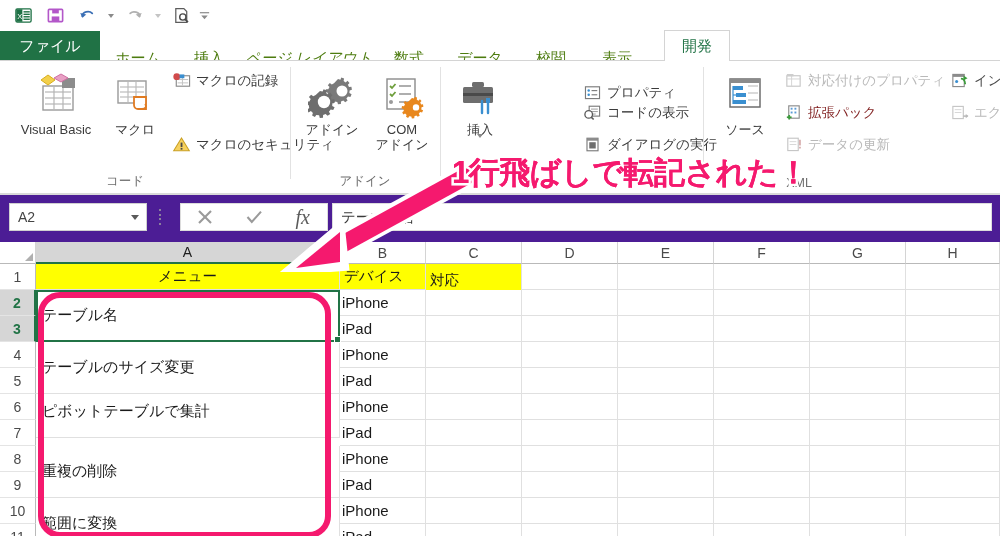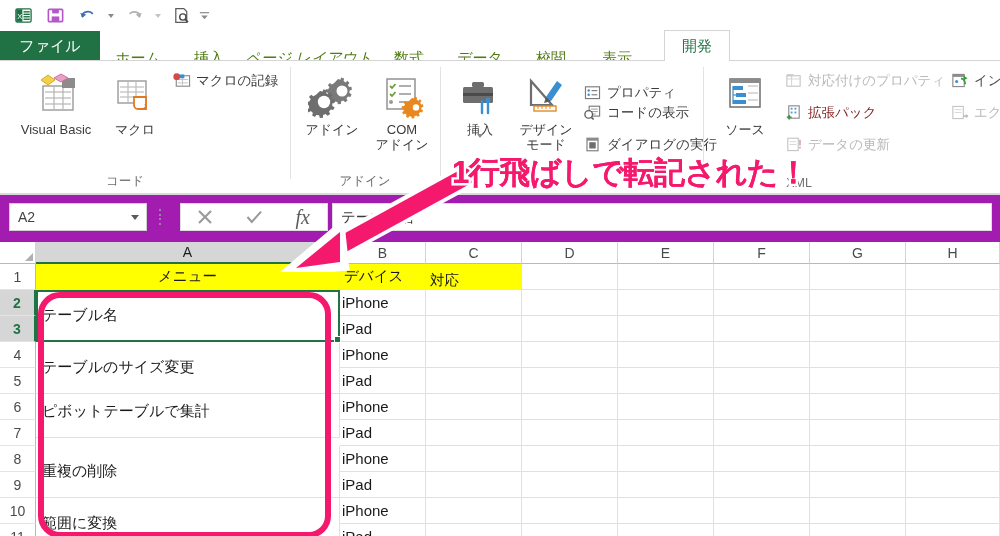--- a/index.html
+++ b/index.html
@@ -88,21 +88,21 @@
   .small-btn {
     position:absolute; display:flex; align-items:center; gap:5px;
     font-size:13.5px; color:#3b3b3b; cursor:pointer; white-space:nowrap;
   }
   .small-btn.dim { color:#b9b9b9; }
   .ico { width:19px; height:19px; flex:0 0 19px; display:block; }
 
   
   .fbrow {
     position:absolute; left:0; top:195px; width:1000px; height:47px;
-    background:#a21caf;
+    background:#4c1d95;
   }
   .namebox {
     position:absolute; left:9px; top:8px; width:138px; height:28px;
     border:1px solid #d0d0d0; background:#ffffff;
     display:flex; align-items:center;
     cursor:pointer;
   }
   .namebox .val { font-size:14px; color:#444; padding-left:8px; flex:1; }
   .namebox .dd { width:22px; display:flex; align-items:center; justify-content:center; }
   .fb-dots {
@@ -322,20 +322,28 @@
           <g stroke="#c1c1c1" stroke-width="1">
               <line x1="6" y1="9" x2="17" y2="9"></line>
               <line x1="6" y1="12.5" x2="17" y2="12.5"></line>
               <line x1="11" y1="6" x2="11" y2="15"></line>
             </g>
           <circle cx="5" cy="6" r="3.6" fill="#d14b4b"></circle>
           <rect x="8" y="3.6" width="5" height="4" fill="#3a8fd0"></rect>
         </svg>
         <span>マクロの記録</span>
       </div>
+      <div class="small-btn" style="left:172px;top:74px;">
+        <svg class="ico" viewBox="0 0 20 20">
+          <path d="M10 3.2 L18.2 16.6 H1.8 Z" fill="#f6d15f" stroke="#c9a024" stroke-width="1.1"></path>
+          <rect x="9.1" y="8" width="1.9" height="4.6" fill="#4a4a4a"></rect>
+          <rect x="9.1" y="13.6" width="1.9" height="1.8" fill="#4a4a4a"></rect>
+        </svg>
+        <span>マクロのセキュリティ</span>
+      </div>
       <div class="group-label" style="left:0;width:250px;">コード</div>
     </div>
     <div class="group-sep" style="left:290px;"></div>
 
     <div class="group" style="left:291px;width:148px;">
       <div class="big-btn" style="left:6px;width:70px;">
         <span class="glyph">
           <svg width="48" height="46" viewBox="0 0 48 46">
             <g fill="#7a7a7a">
               <path d="M30 6 l2.4 .7 .9 -2.3 2.8 1.1 -.5 2.4 2.1 1.5 1.8 -1.7 2 2.2 -1.6 1.9 1.1 2.3 2.4 -.3 .5 2.9 -2.3 .8 -.2 2.6 2.2 1.1 -1.2 2.7 -2.4 -.5 -1.6 2 1.2 2.1 -2.4 1.7 -1.9 -1.6 -2.3 1 -.1 2.5 -2.9 .2 -.7 -2.4 -2.6 -.4 -1.3 2.1 -2.6 -1.4 .7 -2.3 -1.8 -1.8 -2.2 1.2 -1.4 -2.6 2 -1.4 -.4 -2.6 -2.4 -.6 .6 -2.9 2.4 .1 1.2 -2.3 -1.7 -1.8 2 -2.1 2 1.4 2.2 -1.2 Z"></path>
@@ -384,37 +392,20 @@
             <rect x="5" y="18" width="30" height="3" fill="#4a4a4a"></rect>
             <g stroke="#3a8fd0" stroke-width="2.4" stroke-linecap="round">
                 <line x1="24" y1="26" x2="24" y2="38"></line>
                 <line x1="30" y1="28" x2="30" y2="38"></line>
               </g>
             <path d="M28 23 l4 0 0 5 -4 0 Z" fill="#3a8fd0"></path>
           </svg>
         </span>
         <span class="lbl">挿入</span>
         <span style="margin-top:1px"><span class="caret"></span></span>
-      </div>
-      <div class="big-btn" style="left:72px;width:66px;">
-        <span class="glyph">
-          <svg width="44" height="44" viewBox="0 0 44 44">
-            <path d="M7 6 L7 30 L28 30 Z" fill="none" stroke="#6e6e6e" stroke-width="2.2"></path>
-            <path d="M22 22 L33 6 L38 10 L27 26 Z" fill="#3a8fd0"></path>
-            <path d="M22 22 L27 26 L20 28 Z" fill="#5a5a5a"></path>
-            <rect x="10" y="31" width="22" height="5" fill="#ffffff" stroke="#e08a2c" stroke-width="1.4"></rect>
-            <g stroke="#e08a2c" stroke-width="1">
-                <line x1="14" y1="31" x2="14" y2="34"></line>
-                <line x1="18" y1="31" x2="18" y2="34"></line>
-                <line x1="22" y1="31" x2="22" y2="34"></line>
-                <line x1="26" y1="31" x2="26" y2="34"></line>
-              </g>
-          </svg>
-        </span>
-        <span class="lbl" id="design-label">デザイン<br>モード</span>
       </div>
 
       <div class="small-btn" style="left:142px;top:22px;">
         <svg class="ico" viewBox="0 0 20 20">
           <rect x="2.6" y="4" width="14.8" height="12.4" fill="#ffffff" stroke="#7b7b7b" stroke-width="1.2"></rect>
           <g fill="#3a8fd0">
               <circle cx="6" cy="8" r="1.3"></circle>
               <circle cx="6" cy="12.4" r="1.3"></circle>
             </g>
           <g stroke="#7b7b7b" stroke-width="1.2">

